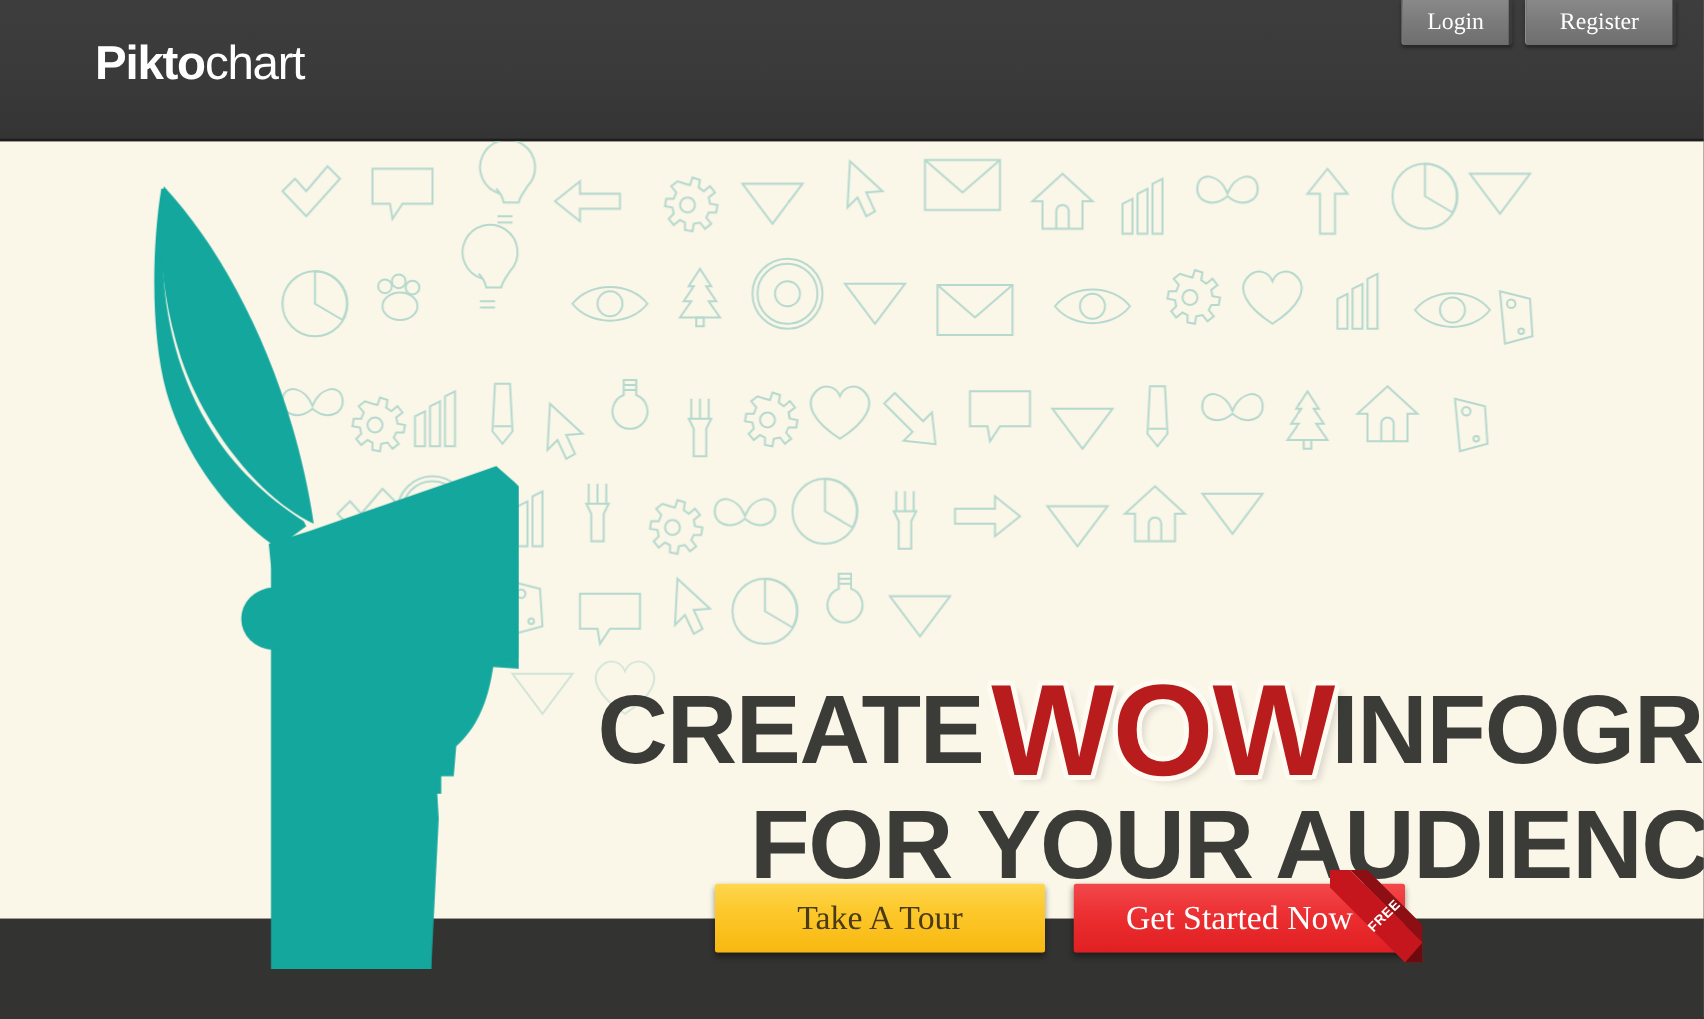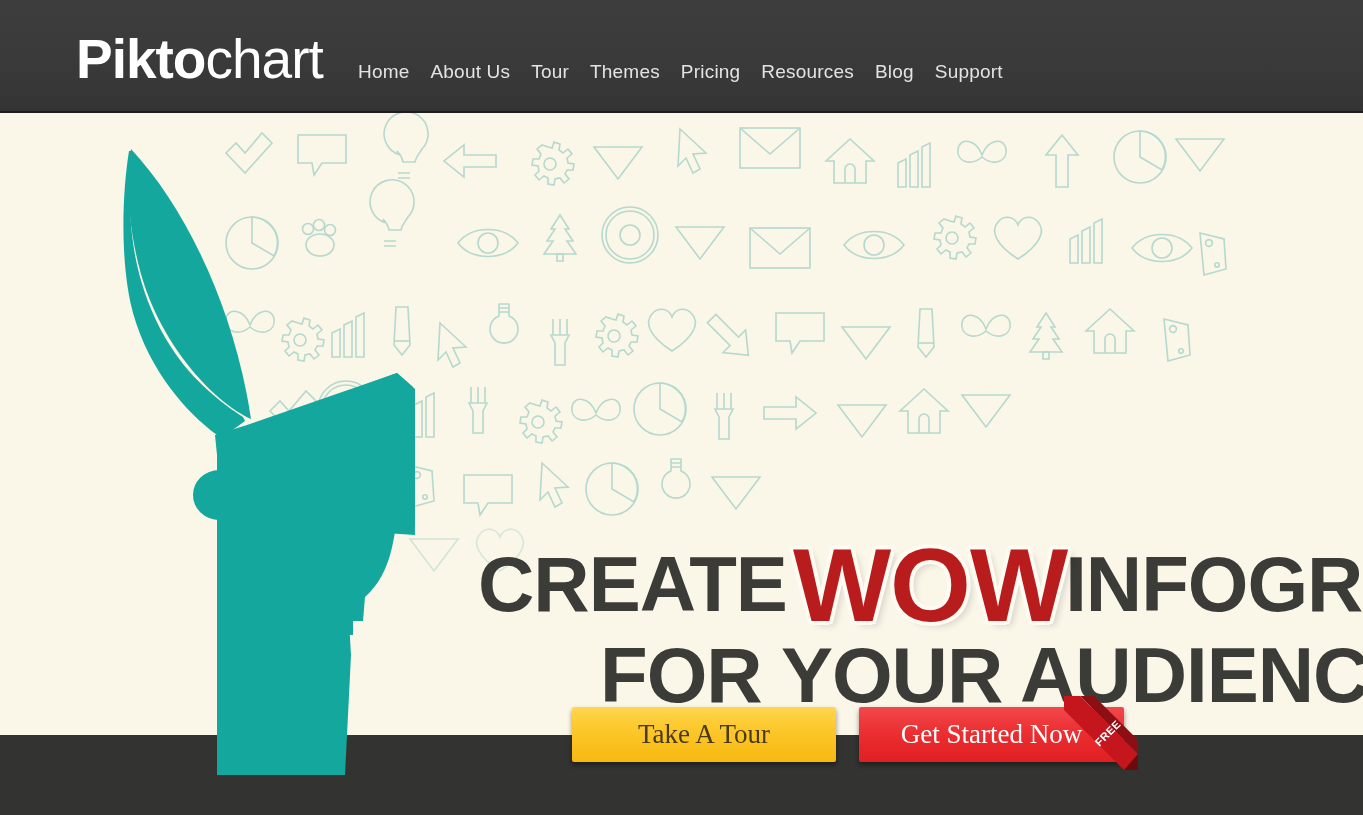--- a/index.html
+++ b/index.html
@@ -13,21 +13,21 @@
 
   
   .header {
     position:absolute; left:0; top:0; width:1363px; height:113px;
     background:linear-gradient(180deg,#3d3d3d 0%,#3a3a3a 55%,#343434 100%);
     border-bottom:2px solid #1e1e1e;
     z-index:40;
   }
   .logo {
     position:absolute; left:76px; top:32px;
-    font-size:55px; line-height:1; color:#ffffff;
+    font-size:38px; line-height:1; color:#ffffff;
     letter-spacing:-1px; white-space:nowrap;
   }
   .logo .b { font-weight:bold; }
   .logo .l { font-weight:300; }
 
   .nav { position:absolute; left:358px; top:62px; display:flex; gap:0; }
   .nav-item {
     color:#e3e3e3; font-size:19px; font-weight:300; line-height:1;
     padding:0 21px 0 0; white-space:nowrap; cursor:pointer;
     letter-spacing:.2px;
@@ -125,31 +125,25 @@
 <body>
 
 <div class="page">
 
   <div class="header">
 
     <div class="logo">
       <span class="b">Pikto</span><span class="l">chart</span>
     </div>
 
-    <nav class="nav">
-      <div class="nav-item">Home</div>
-      <div class="nav-item">About Us</div>
-      <div class="nav-item">Tour</div>
-      <div class="nav-item">Themes</div>
-      <div class="nav-item">Pricing</div>
-      <div class="nav-item">Resources</div>
-      <div class="nav-item">Blog</div>
-      <div class="nav-item">Support</div>
-    </nav>
-
+
+    <div class="auth">
+      <div class="auth-btn">Login</div>
+      <div class="auth-btn">Register</div>
+    </div>
   </div>
 
   <div class="hero">
 
     <svg class="pattern" viewBox="0 0 1363 622" preserveAspectRatio="none">
       <defs>
         <g id="g-gear">
           <path d="M0,-16 L4,-15 L6,-21 L12,-19 L11,-13 L15,-10 L20,-14 L24,-9 L19,-5 L20,0 L26,1 L25,7 L19,7 L17,11 L21,16 L16,20 L12,15 L7,16 L6,22 L0,21 L0,15 L-4,13 L-9,17 L-13,12 L-9,8 L-10,3 L-16,2 L-15,-4 L-9,-4 L-7,-9 L-11,-14 L-6,-18 Z" fill="none" stroke="#9ecfc6" stroke-width="1.6"></path>
           <circle cx="2" cy="1" r="6" fill="none" stroke="#9ecfc6" stroke-width="1.6"></circle>
         </g>

